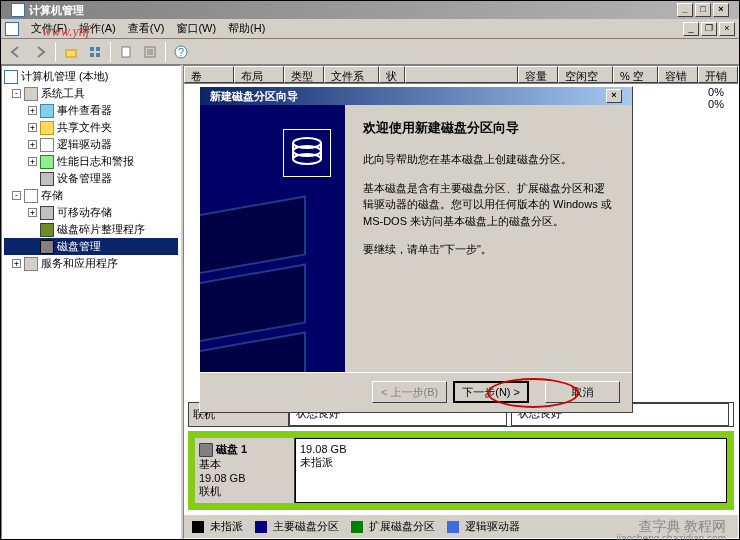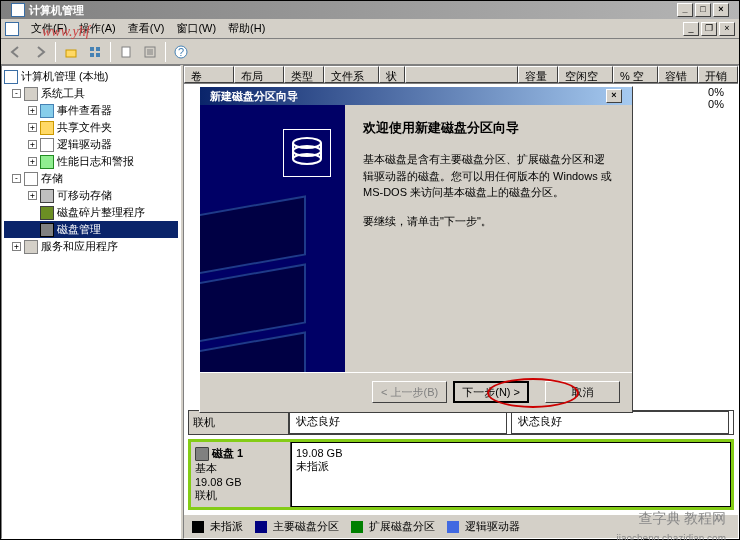--- a/index.html
+++ b/index.html
@@ -31,21 +31,21 @@
 .ic-perf{background:#90ee90;border:1px solid #228b22}
 .ic-dev{background:#c0c0c0;border:1px solid #404040}
 .ic-stor{background:#fff;border:1px solid #808080}
 .ic-rem{background:#c0c0c0;border:1px solid #404040}
 .ic-defr{background:#6b8e23;border:1px solid #404040}
 .ic-dmgr{background:#808080;border:1px solid #000}
 .ic-svc{background:#d4d0c8;border:1px solid #808080}
 .right{flex:1;display:flex;flex-direction:column;border:1px solid;border-color:#808080 #fff #fff #808080;margin-left:2px;background:#fff;overflow:hidden}
 .cols{display:flex;background:#d4d0c8;height:18px;border-bottom:1px solid #808080}
 .col{padding:2px 6px;border:1px solid;border-color:#fff #404040 #404040 #fff;text-align:left}
-.disk-row{display:flex;border:3px solid #84cc16;margin-bottom:4px;background:#fff}
+.disk-row{display:flex;border:7px solid #84cc16;margin-bottom:4px;background:#fff}
 .disk-label{width:100px;background:#d4d0c8;padding:4px;border-right:1px solid #404040}
 .disk-part{flex:1;padding:4px;border:3px solid #008000}
 .disk-part.un{border:1px solid #000;background:#fff}
 .legend{display:flex;align-items:center;padding:4px 8px;gap:4px;background:#d4d0c8;border-top:1px solid #fff}
 .lbox{width:12px;height:12px;display:inline-block;margin-right:2px}
 .wizard{position:absolute;top:86px;left:199px;width:434px;height:327px;background:#d4d0c8;border:1px solid;border-color:#fff #404040 #404040 #fff;z-index:10}
 .wiz-body{display:flex;height:267px}
 .wiz-left{width:145px;background:#000066;position:relative;overflow:hidden}
 .wiz-icon{position:absolute;top:24px;right:14px;width:48px;height:48px;border:1px solid #fff;display:flex;align-items:center;justify-content:center}
 .disk-stack{position:absolute;left:-4px;top:100px}
@@ -157,20 +157,25 @@
       <div class="tree-item" style="padding-left:24px">
           <span class="exp">+</span>
           <span class="ticon ic-usr"></span>
           <span>逻辑驱动器</span>
         </div>
       <div class="tree-item" style="padding-left:24px">
           <span class="exp">+</span>
           <span class="ticon ic-perf"></span>
           <span>性能日志和警报</span>
         </div>
+      <div class="tree-item" style="padding-left:24px">
+          <span class="noexp"></span>
+          <span class="ticon ic-dev"></span>
+          <span>设备管理器</span>
+        </div>
       <div class="tree-item" style="padding-left:8px">
           <span class="exp">-</span>
           <span class="ticon ic-stor"></span>
           <span>存储</span>
         </div>
       <div class="tree-item" style="padding-left:24px">
           <span class="exp">+</span>
           <span class="ticon ic-rem"></span>
           <span>可移动存储</span>
         </div>
@@ -266,28 +271,29 @@
           </svg>
       </div>
       <div class="disk-stack">
         <div class="dshape"></div>
           <div class="dshape"></div>
           <div class="dshape"></div>
       </div>
     </div>
     <div class="wiz-right">
       <div class="wiz-title">欢迎使用新建磁盘分区向导</div>
+      <div class="wiz-text">此向导帮助您在基本磁盘上创建磁盘分区。</div>
       <div class="wiz-text">基本磁盘是含有主要磁盘分区、扩展磁盘分区和逻辑驱动器的磁盘。您可以用任何版本的 Windows 或 MS-DOS 来访问基本磁盘上的磁盘分区。</div>
       <div class="wiz-text">要继续，请单击"下一步"。</div>
     </div>
   </div>
   <div class="wiz-btns">
     <button class="btn dis">&lt; 上一步(B)</button>
     <button class="btn def">下一步(N) &gt;</button>
     <button class="btn" style="margin-left:10px">取消</button>
   </div>
 </div>
 
 <div class="red-circle" style="top:378px;left:487px"></div>
 
 <div class="watermark" style="top:24px;left:42px;color:#cc4444;font-family:serif">www.yhf</div>
-<div class="watermark" style="bottom:12px;right:14px;font-style:normal;font-family:SimSun">查字典  教程网</div>
+<div class="watermark" style="bottom:4px;right:14px;font-style:normal;font-family:SimSun">查字典  教程网</div>
 <div class="watermark" style="bottom:-4px;right:14px;font-size:10px;font-style:normal">jiaocheng.chazidian.com</div>
 
 </body></html>

